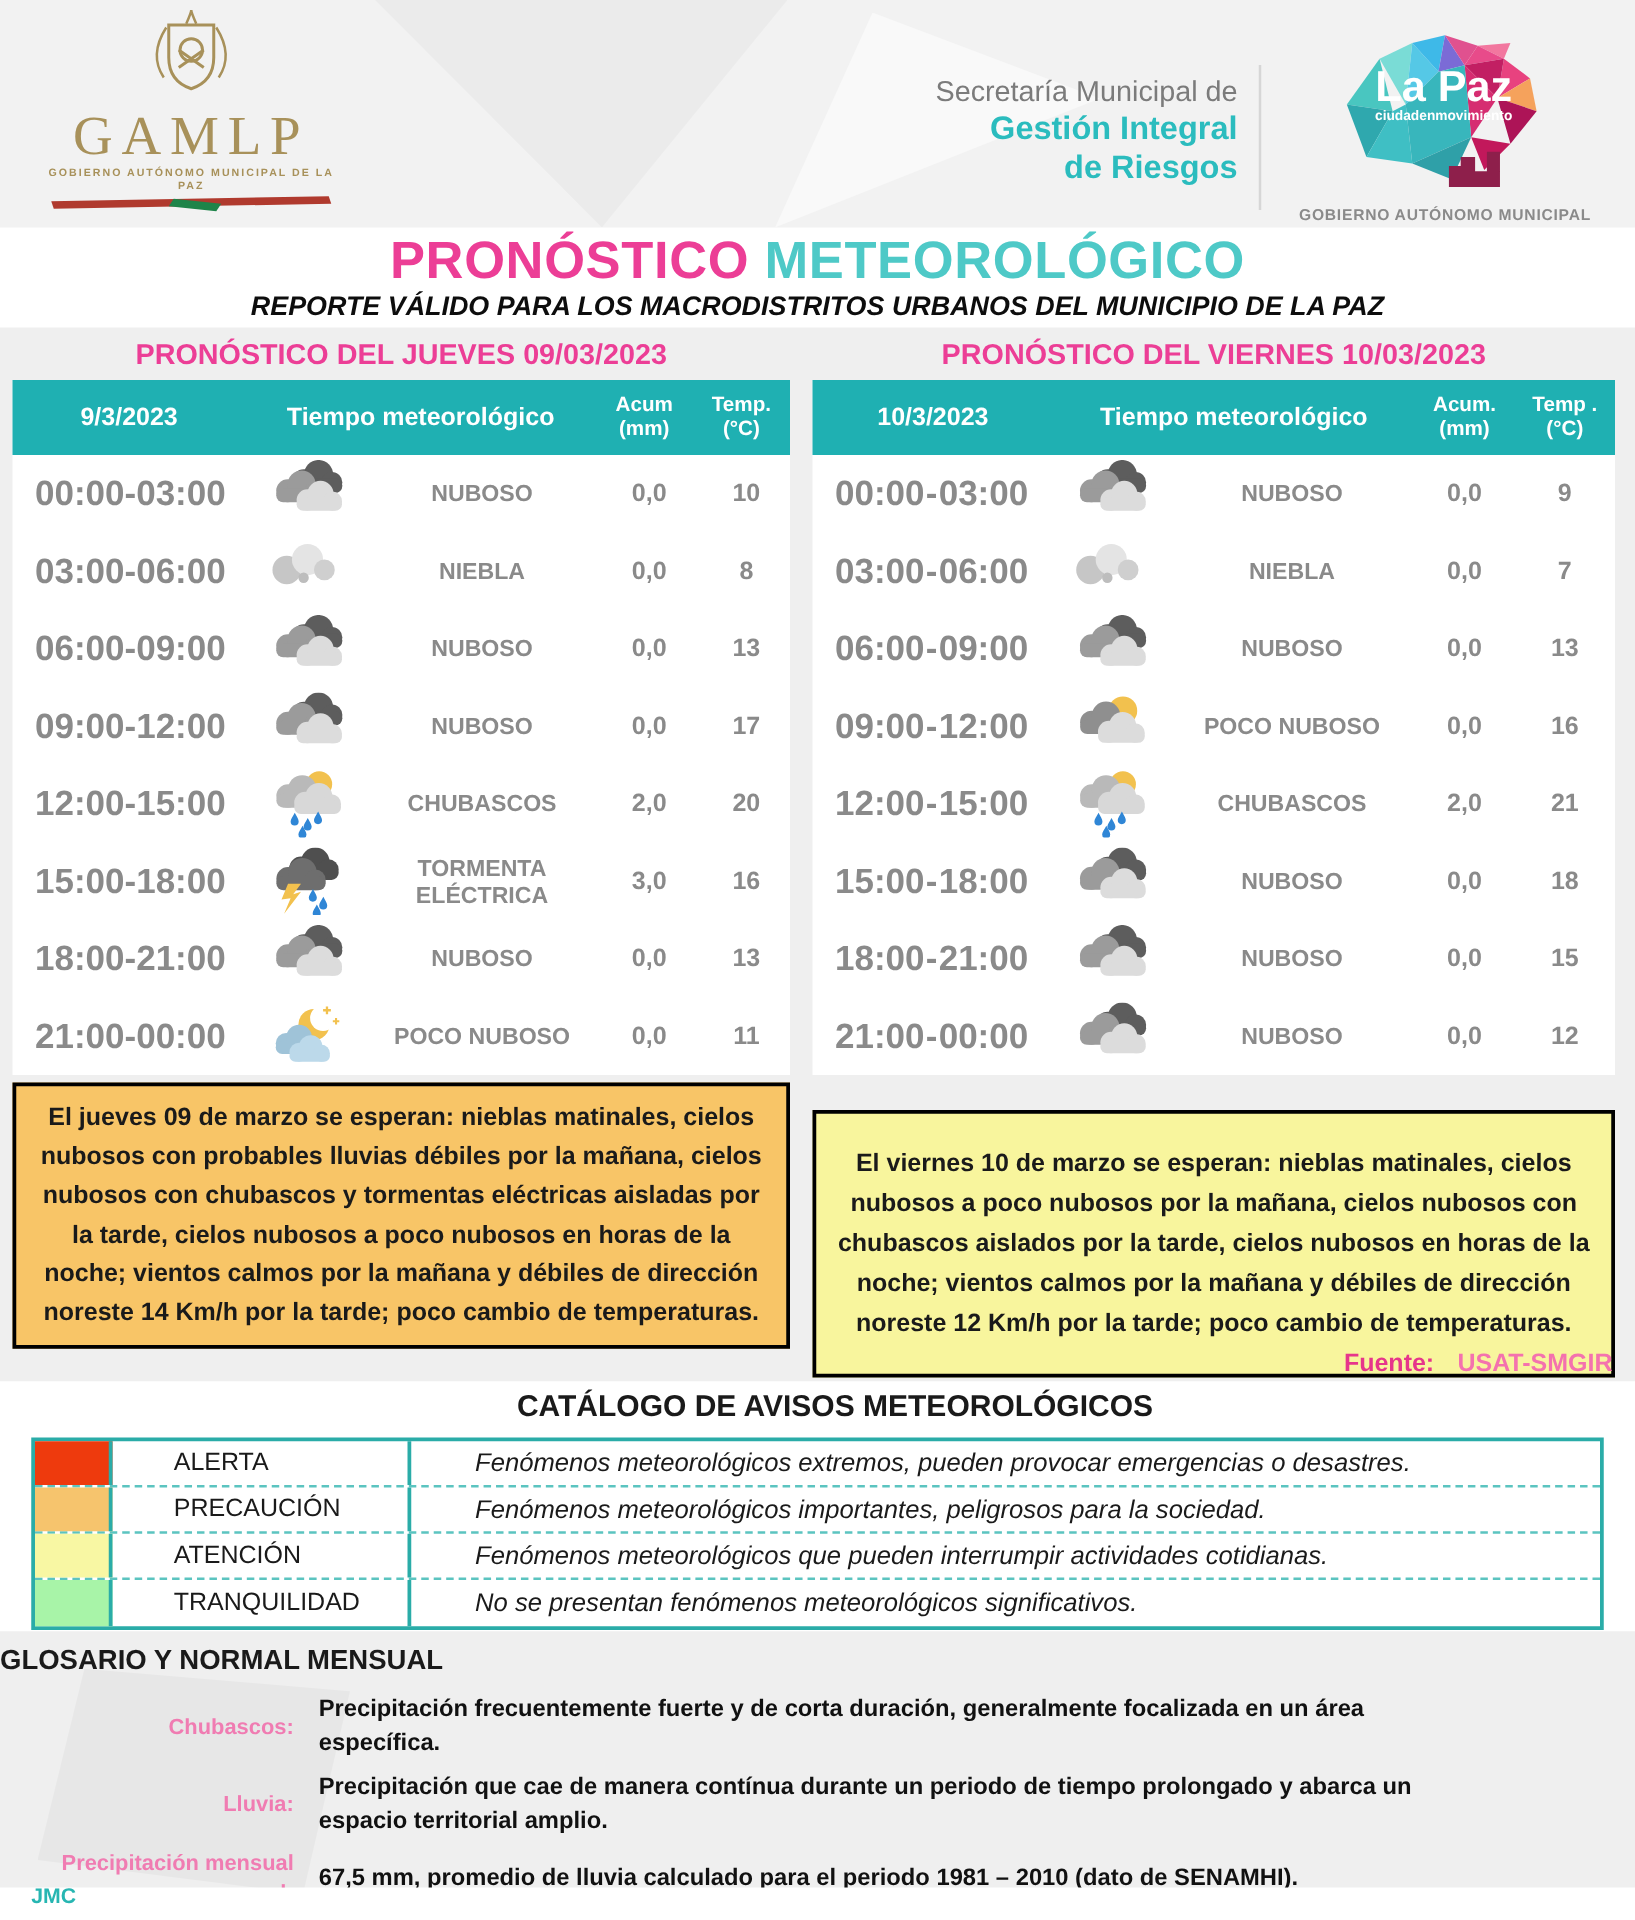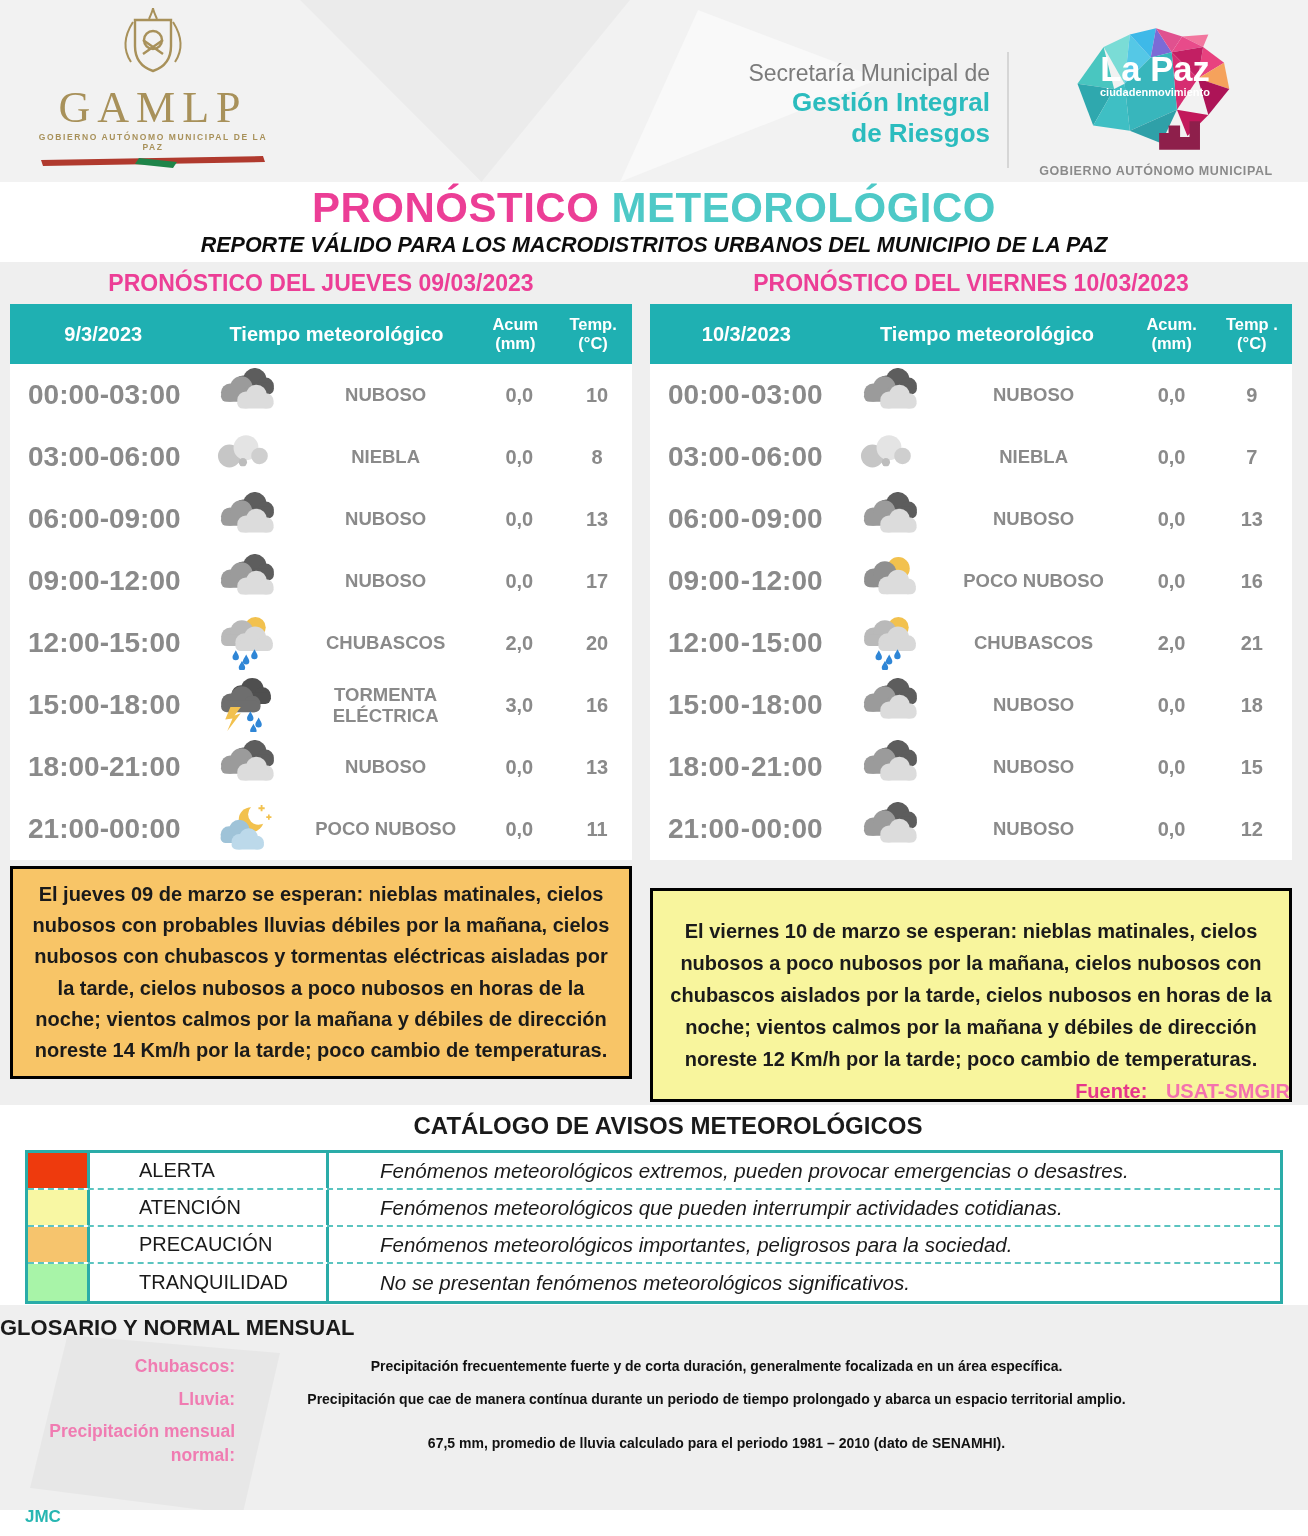--- a/index.html
+++ b/index.html
@@ -62,21 +62,21 @@
   .cswatch { flex:0 0 62px; border-right:3px solid #2AACA8; }
   .clabel  { flex:0 0 200px; display:flex; align-items:center; padding-left:10px; font-size:20px; border-right:3px solid #2AACA8; }
   .cdesc   { flex:1; display:flex; align-items:center; padding-left:12px; font-style:italic; font-size:20.5px; }
 
   
   .glossary { position:absolute; top:1305px; left:0; width:1308px; height:205px; background:#EFEFEF; padding-top:10px; overflow:hidden; }
   .gpoly { position:absolute; left:30px; top:30px; width:250px; height:180px; background:rgba(0,0,0,0.03); clip-path:polygon(15% 0,100% 10%,85% 100%,0 85%); }
   .glossary-title { position:relative; font-size:22px; font-weight:800; margin-bottom:14px; }
   .gentry { position:relative; display:flex; align-items:center; margin-bottom:9px; }
   .gterm { flex:0 0 255px; text-align:right; padding-right:20px; color:#F07CB2; font-weight:700; font-size:17.5px; line-height:1.35; }
-  .gdef  { flex:1; padding-right:130px; font-weight:700; font-size:14px; line-height:1.4; color:#111;text-align:center; }
+  .gdef  { flex:1; padding-right:130px; font-weight:700; font-size:19px; line-height:1.4; color:#111; }
 
   .initials { position:absolute; left:25px; top:1507px; color:#27B6B2; font-weight:800; font-size:17px; }
 </style>
 </head>
 <body>
 
 <div class="page">
 
   <div class="header">
     <div class="poly p1"></div>
@@ -667,28 +667,28 @@
   </div>
 
   <div class="catalog-title">CATÁLOGO DE AVISOS METEOROLÓGICOS</div>
   <div class="catalog">
       <div class="crow">
         <div class="cswatch" style="background:#EE3A0D"></div>
         <div class="clabel">ALERTA</div>
         <div class="cdesc">Fenómenos meteorológicos extremos, pueden provocar emergencias o desastres.</div>
       </div>
       <div class="crow">
+        <div class="cswatch" style="background:#F6C46D"></div>
+        <div class="clabel">PRECAUCIÓN</div>
+        <div class="cdesc">Fenómenos meteorológicos importantes, peligrosos para la sociedad.</div>
+      </div>
+      <div class="crow">
         <div class="cswatch" style="background:#F8F7A3"></div>
         <div class="clabel">ATENCIÓN</div>
         <div class="cdesc">Fenómenos meteorológicos que pueden interrumpir actividades cotidianas.</div>
-      </div>
-      <div class="crow">
-        <div class="cswatch" style="background:#F6C46D"></div>
-        <div class="clabel">PRECAUCIÓN</div>
-        <div class="cdesc">Fenómenos meteorológicos importantes, peligrosos para la sociedad.</div>
       </div>
       <div class="crow">
         <div class="cswatch" style="background:#A8F4A8"></div>
         <div class="clabel">TRANQUILIDAD</div>
         <div class="cdesc">No se presentan fenómenos meteorológicos significativos.</div>
       </div>
     </div>
 
   <div class="glossary">
     <div class="gpoly"></div>

